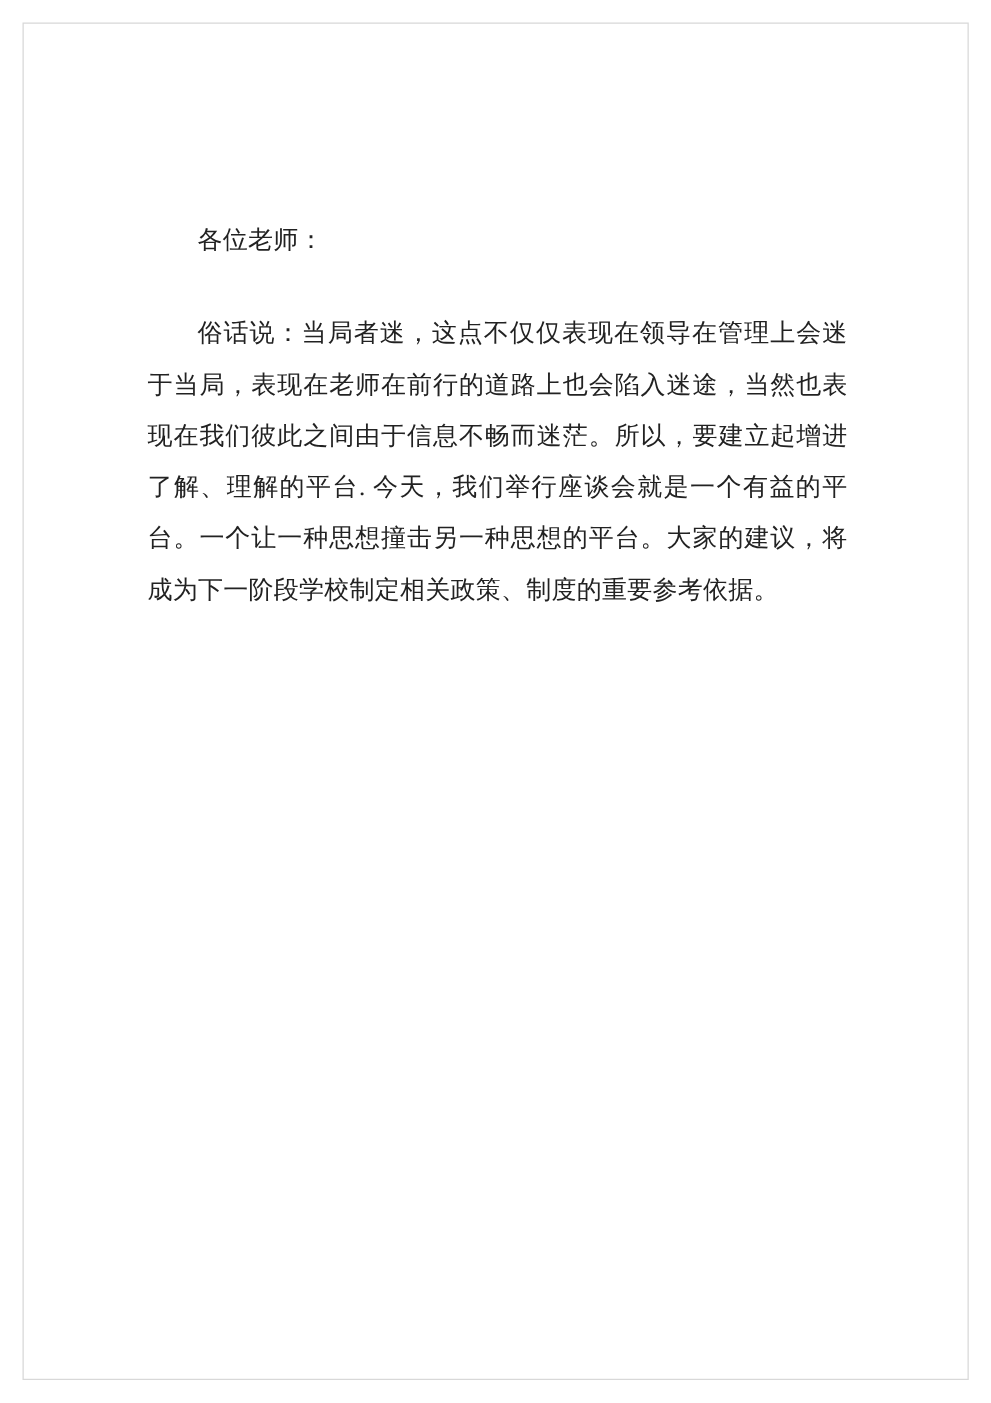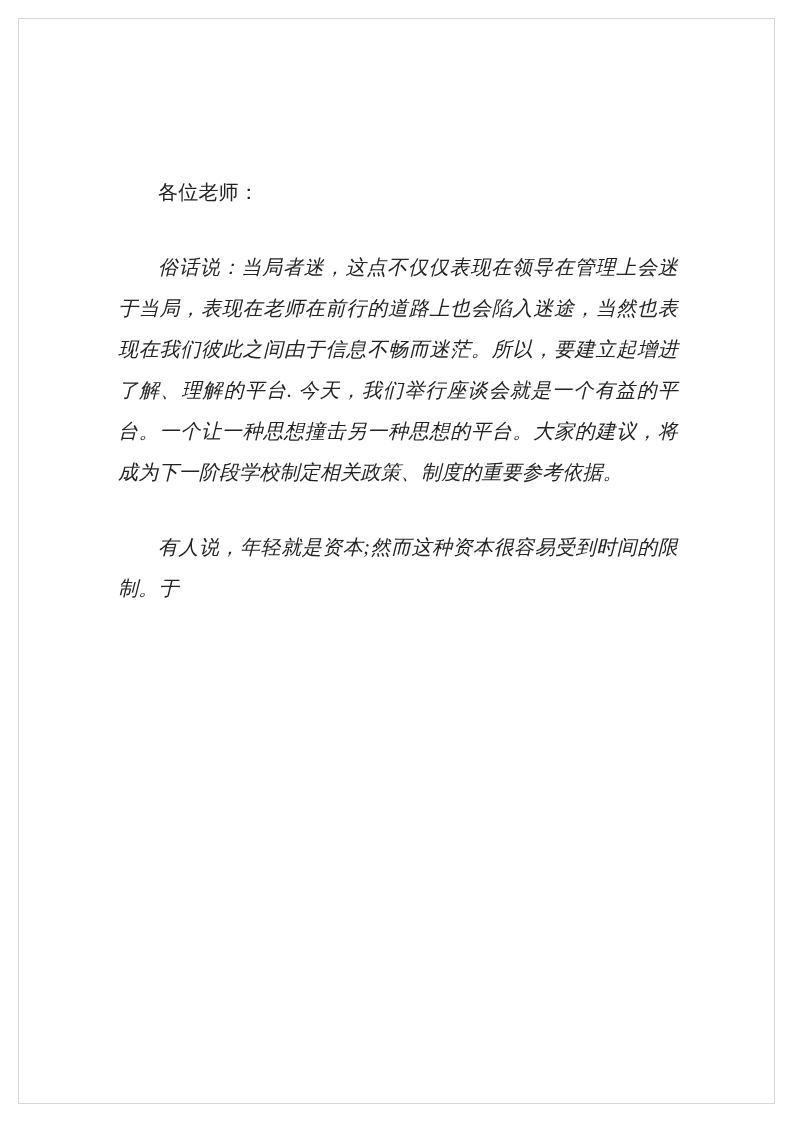--- a/index.html
+++ b/index.html
@@ -37,29 +37,27 @@
     font-size: 20px;
     line-height: 41px;
     color: #222222;
     text-align: justify;
     text-justify: inter-ideograph;
     margin: 0;
     letter-spacing: 0.2px;
   }
   .para + .para {
     margin-top: 34px;
-    font-style: italic;
   }
   .indent {
     text-indent: 2em;
   }
 </style>
 </head>
 <body>
 
 <div class="page">
   <div class="page-border"></div>
   <div class="content">
     <p class="para indent">各位老师：</p>
     <p class="para indent">俗话说：当局者迷，这点不仅仅表现在领导在管理上会迷于当局，表现在老师在前行的道路上也会陷入迷途，当然也表现在我们彼此之间由于信息不畅而迷茫。所以，要建立起增进了解、理解的平台. 今天，我们举行座谈会就是一个有益的平台。一个让一种思想撞击另一种思想的平台。大家的建议，将成为下一阶段学校制定相关政策、制度的重要参考依据。</p>
-    <p class="para indent">有人说，年轻就是资本;然而这种资本很容易受到时间的限制。于</p>
   </div>
 </div>
 
 </body></html>

